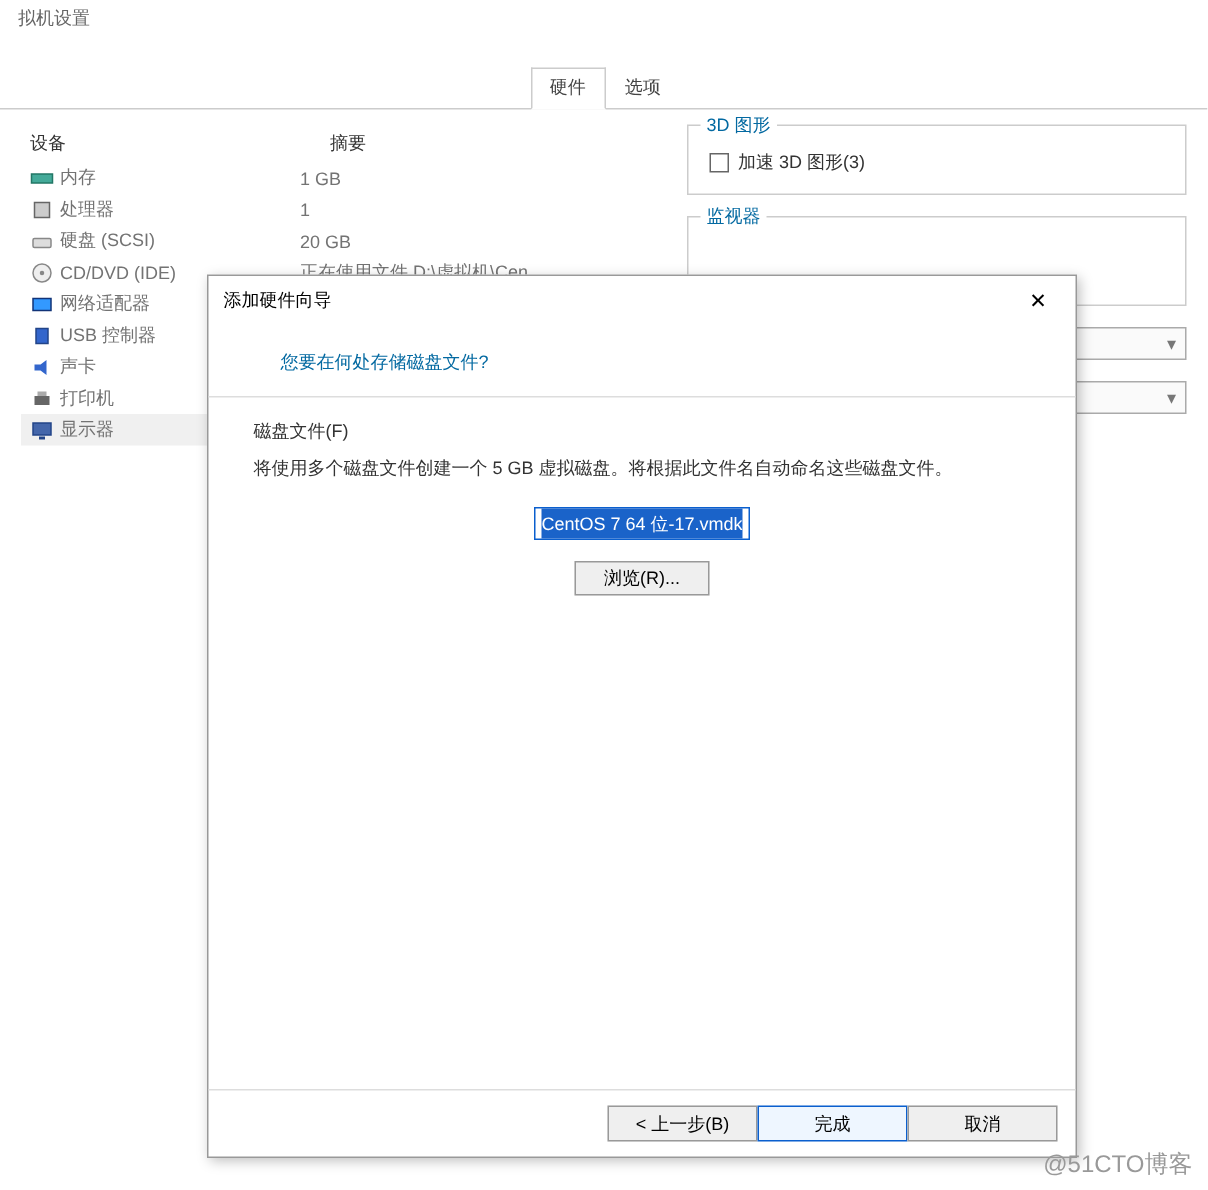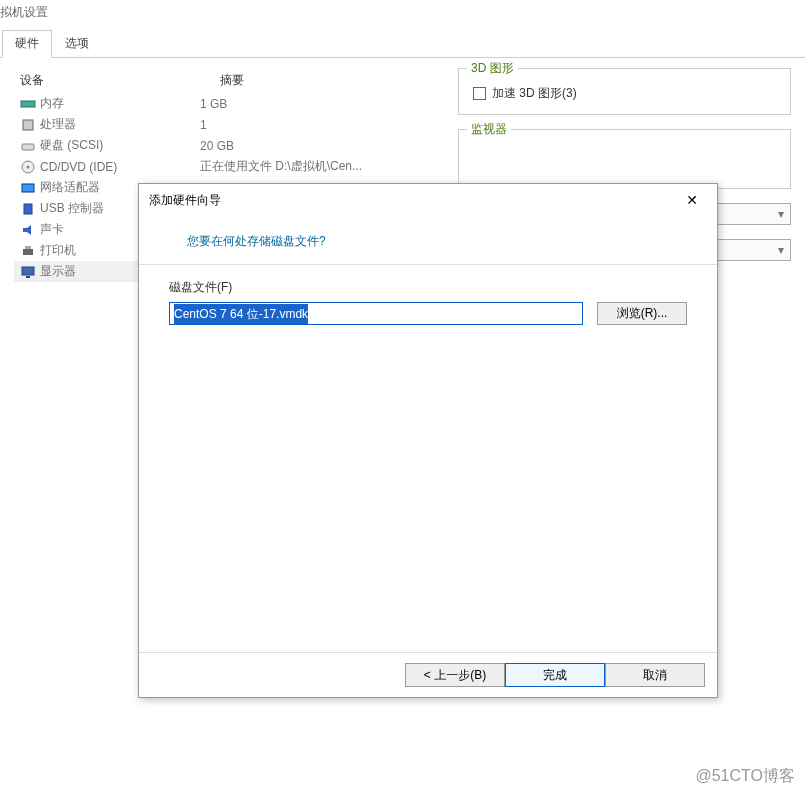--- a/index.html
+++ b/index.html
@@ -7,29 +7,30 @@
       font-family: "Microsoft YaHei", "Segoe UI", Tahoma, sans-serif;
       font-size: 12px;
       background: #fff;
       color: #000;
       width: 805px;
       height: 793px;
       position: relative;
       overflow: hidden;
     }
     .main-title {
-      padding: 4px 0;
+      padding: 4px 12px;
       color: #666;
       font-size: 12px;
     }
     .tabs-row {
       display: flex;
       border-bottom: 1px solid #ccc;
-      margin-top: 5px;
+      margin-top: 20px;
       padding-left: 2px;
+      justify-content: center;
     }
     .tab {
       padding: 4px 12px;
       font-size: 12px;
       color: #444;
       border: 1px solid transparent;
       cursor: pointer;
     }
     .tab.active {
       border: 1px solid #ccc;
@@ -80,37 +81,37 @@
       position: relative;
       padding: 14px 10px 10px 10px;
     }
     .groupbox-title {
       position: absolute;
       top: -9px;
       left: 8px;
       background: #fff;
       padding: 0 4px;
       font-size: 12px;
-      color: #4d7c0f;
+      color: #0369a1;
     }
     .checkbox-row { display: flex; align-items: center; gap: 6px; padding: 2px 4px; color:#333;}
     .cb { width: 13px; height: 13px; border: 1px solid #666; background: #fff; }
     .select-faux {
       height: 22px; border: 1px solid #aaa; width: 100%;
       display: flex; align-items: center; justify-content: space-between;
       padding: 0 6px; color: #777; background: #fafafa;
     }
 
     
     .dialog {
       position: absolute;
       left: 138px;
       top: 183px;
       width: 580px;
-      height: 515px;
+      height: 589px;
       background: #fff;
       border: 1px solid #999;
       box-shadow: 2px 2px 8px rgba(0,0,0,0.25);
       display: flex;
       flex-direction: column;
     }
     .dlg-title {
       display: flex;
       justify-content: space-between;
       align-items: center;
@@ -127,21 +128,21 @@
       border-bottom: 1px solid #ddd;
     }
     .dlg-header h3 { font-size: 12px; color:#333;}
     .dlg-header p { font-size: 12px; margin-top: 11px; padding-left: 18px; color:#0369a1;}
     .dlg-body {
       flex: 1;
       padding: 14px 30px;
     }
     .dlg-body .label { font-size: 12px; margin-bottom: 6px; color: #333;}
     .dlg-body .desc { font-size: 12px; margin-bottom: 16px; color: #333; line-height: 1.7;}
-    .file-row { display: flex; gap: 14px; align-items: center;}
+    .file-row { display: flex; gap: 14px; align-items: center; flex-direction: column;}
     .file-input {
       flex: 1;
       height: 23px;
       border: 1px solid #0a5fce;
       padding: 0 4px;
       font-size: 12px;
       display: flex;
       align-items: center;
     }
     .file-input .sel {
@@ -332,20 +333,21 @@
 <div class="dialog">
   <div class="dlg-title">
     <span>添加硬件向导</span>
     <span class="dlg-close">✕</span>
   </div>
   <div class="dlg-header">
     <p>您要在何处存储磁盘文件?</p>
   </div>
   <div class="dlg-body">
     <div class="label">磁盘文件(F)</div>
+    <div class="desc">将使用多个磁盘文件创建一个 5 GB 虚拟磁盘。将根据此文件名自动命名这些磁盘文件。</div>
     <div class="file-row">
       <div class="file-input">
         <span class="sel">CentOS 7 64 位-17.vmdk</span>
       </div>
       <button class="browse-btn">浏览(R)...</button>
     </div>
   </div>
   <div class="dlg-footer">
     <button class="dlg-btn">&lt; 上一步(B)</button>
     <button class="dlg-btn primary">完成</button>

